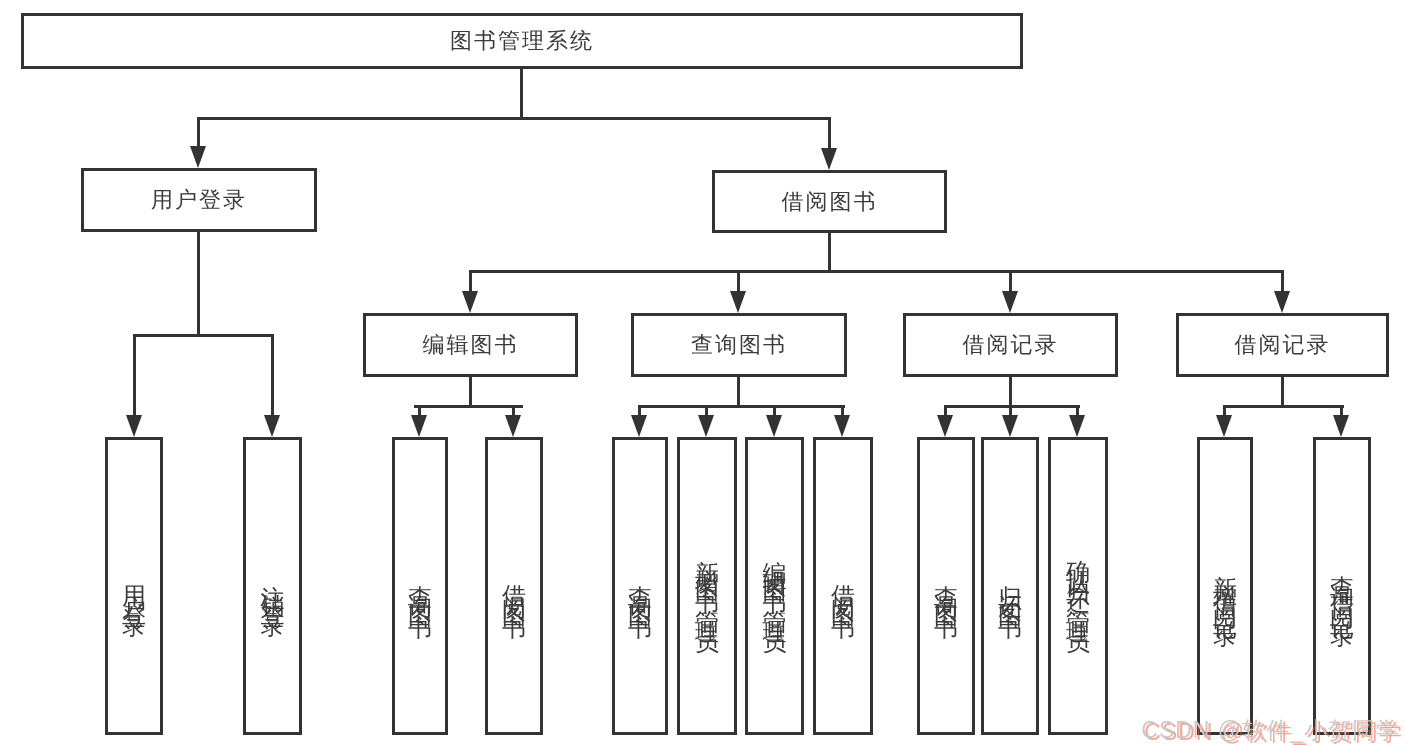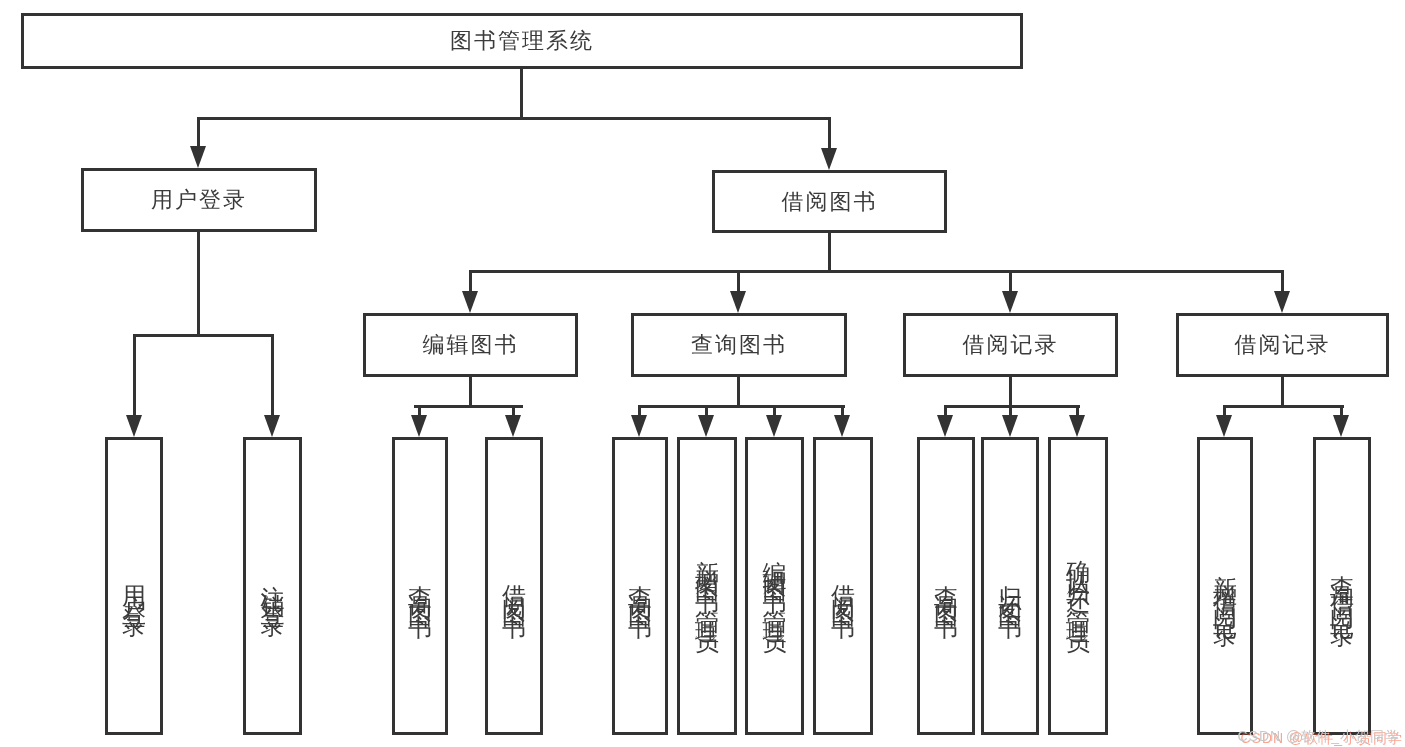--- a/index.html
+++ b/index.html
@@ -53,21 +53,21 @@
     text-orientation: mixed;
     font-size: 24px;
     line-height: 1;
     letter-spacing: 10px;
     white-space: nowrap;
   }
   .watermark {
     position: absolute;
     right: 5px;
     bottom: 1px;
-    font-size: 14px;
+    font-size: 23px;
     letter-spacing: 1px;
     color: #c9c9c9;
     text-shadow: 3px 2px 0 rgba(252, 85, 49, 0.55);
     white-space: nowrap;
     text-align: center;
   }
 </style>
 </head>
 <body>
 

